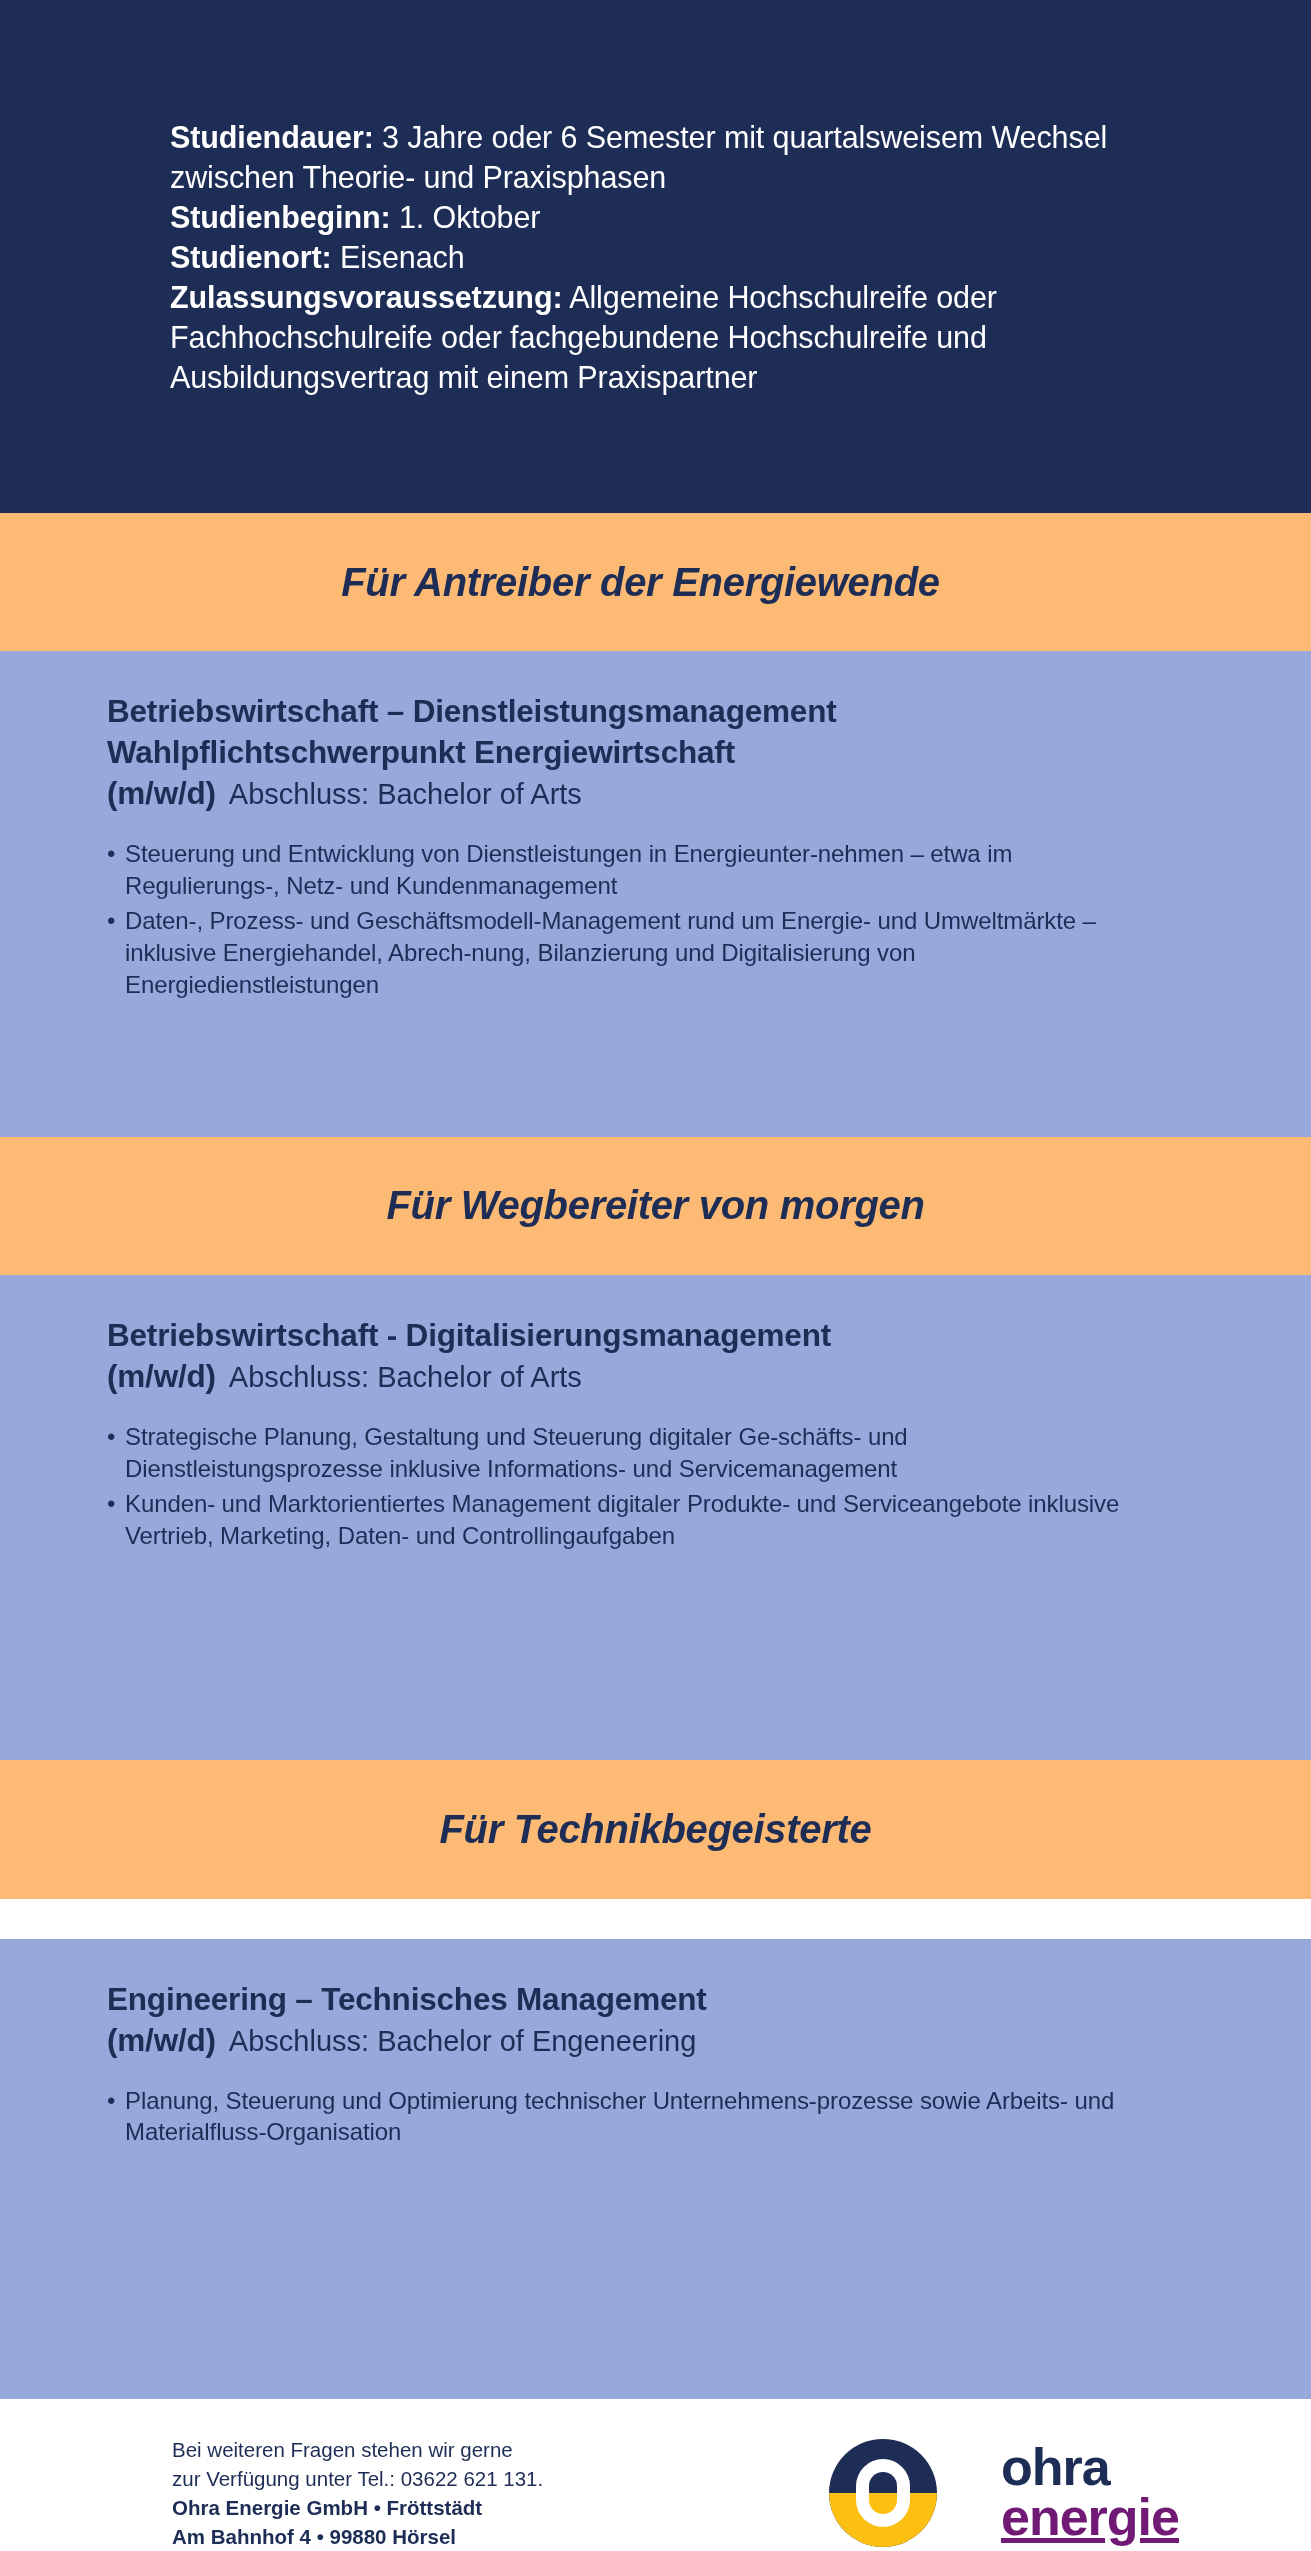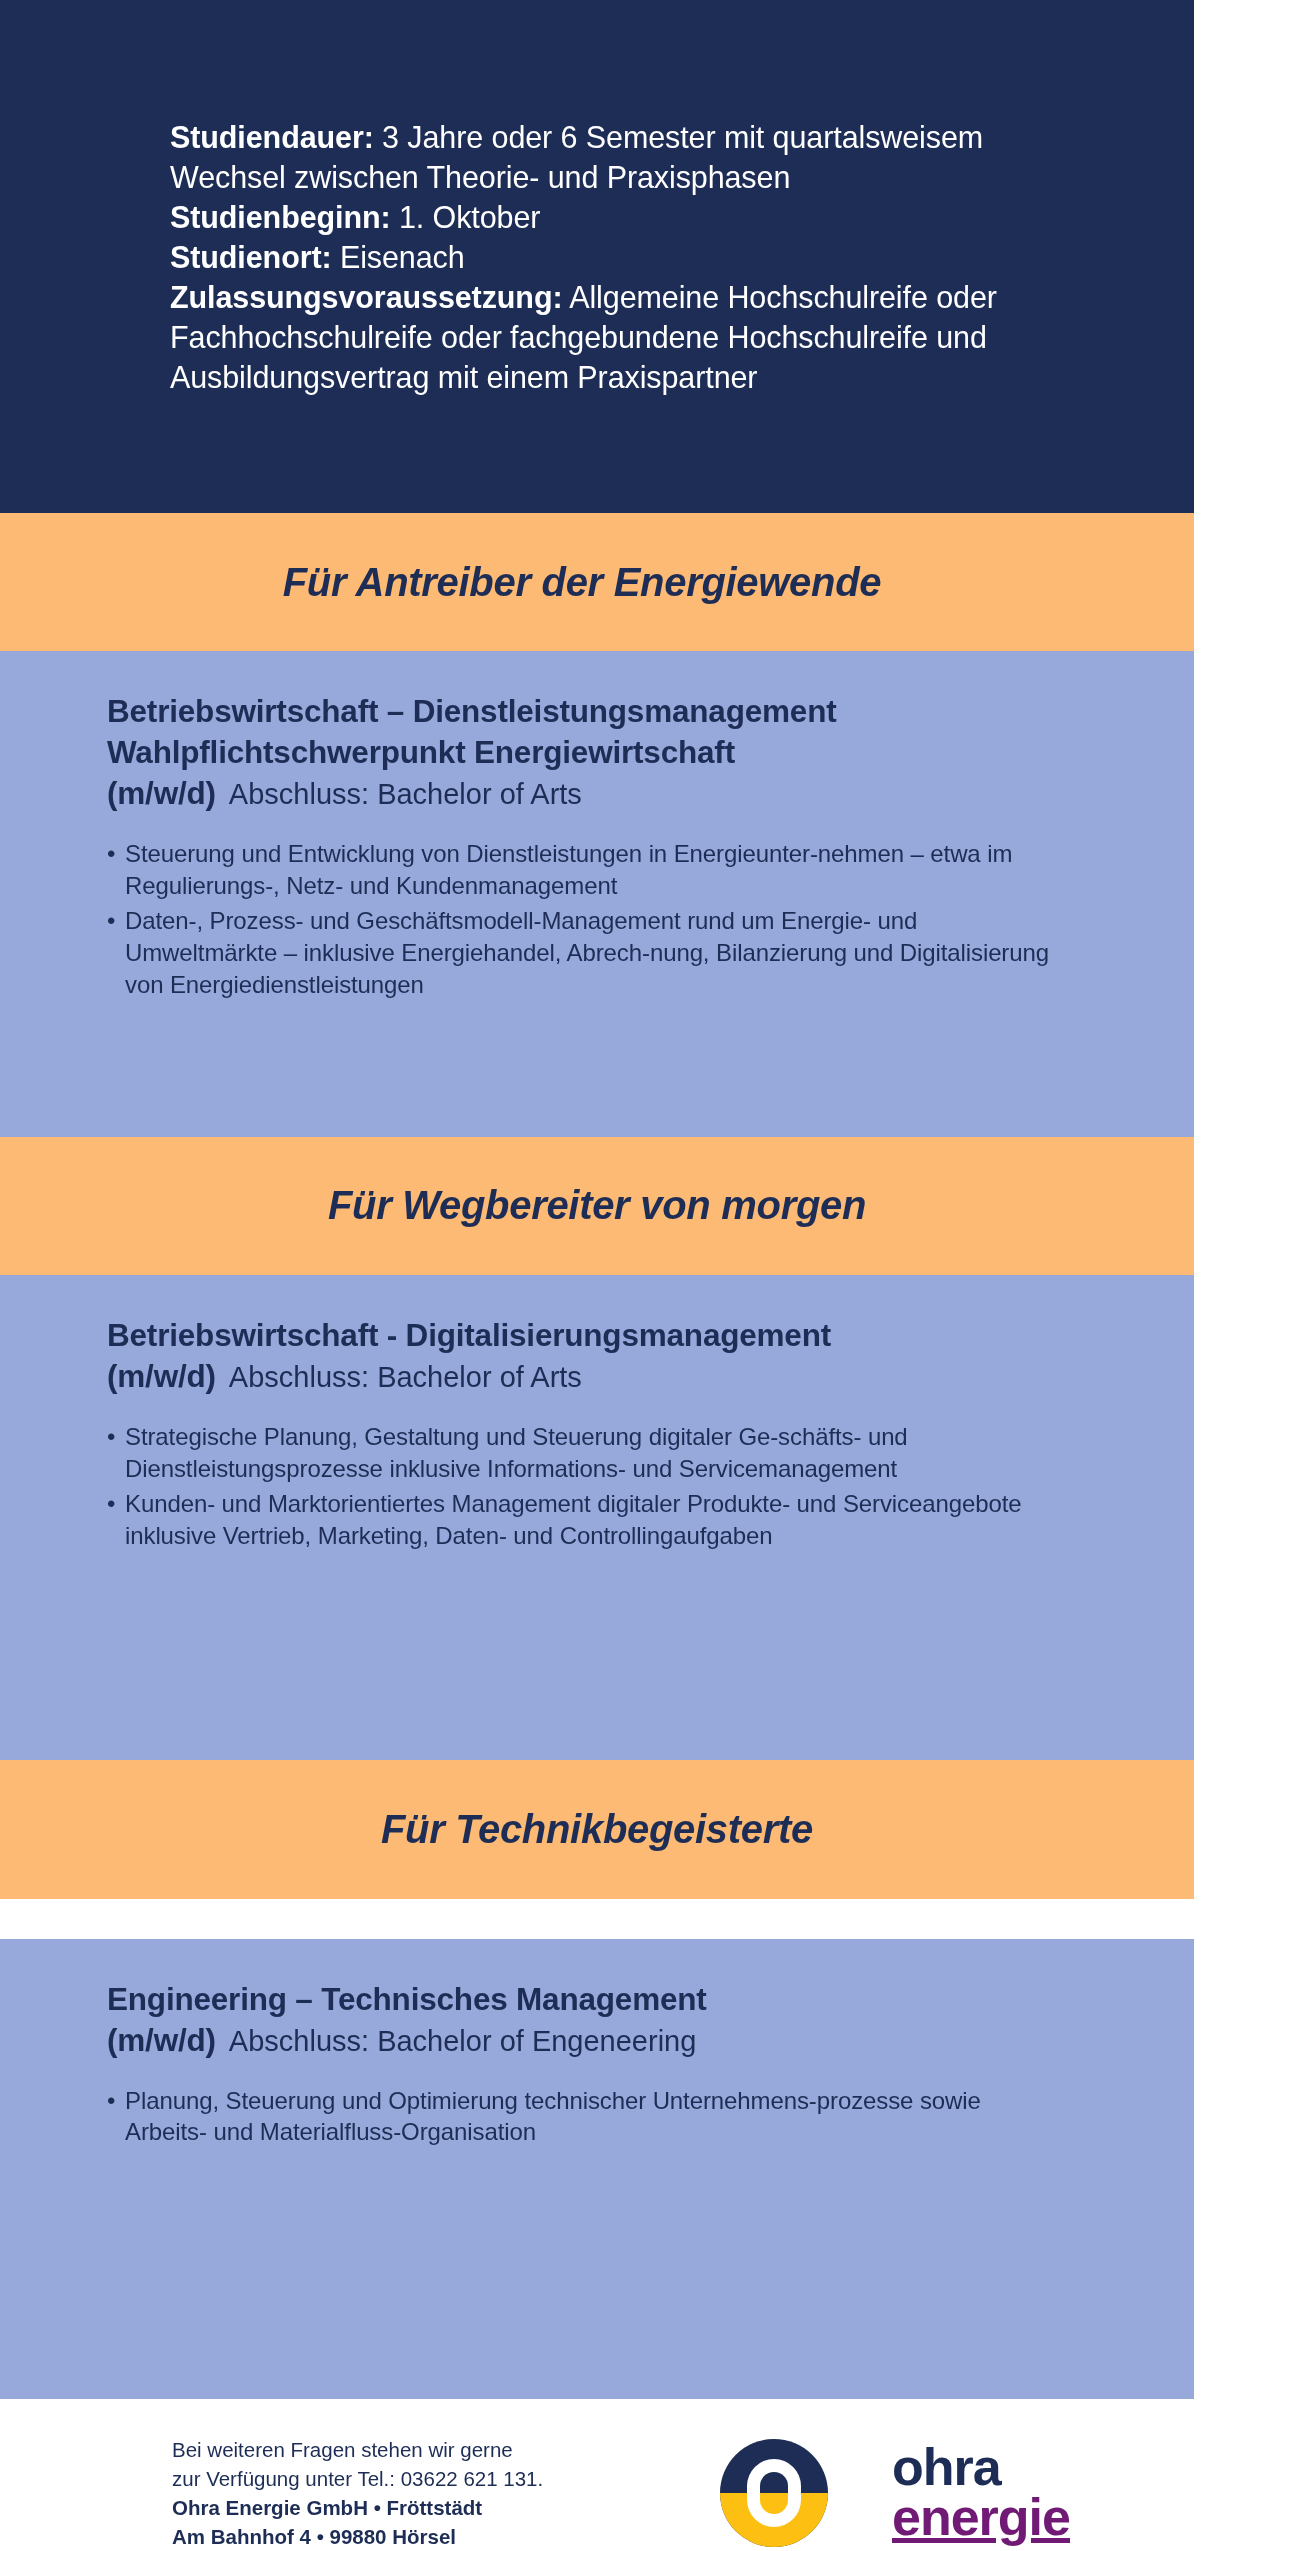--- a/index.html
+++ b/index.html
@@ -8,21 +8,21 @@
   }
   body {
     width: 1311px;
     height: 2551px;
     background: #ffffff;
     font-family: "Liberation Sans", sans-serif;
     overflow: hidden;
   }
   .page {
     position: relative;
-    width: 1194px;
+    width: 1311px;
     height: 2551px;
     background: #ffffff;
     display: flex;
     flex-direction: column;
   }
 
   
   .intro {
     background: #1d2d55;
     color: #ffffff;
@@ -126,21 +126,21 @@
   }
   .footer-text {
     color: #1d2d55;
     font-size: 20.5px;
     line-height: 1.42;
   }
   .footer-text .bold { font-weight: bold; }
 
   .logo {
     position: absolute;
-    right: 124px;
+    right: 132px;
     top: 40px;
     display: flex;
     align-items: center;
     gap: 48px;
   }
   .logo-mark {
     width: 108px;
     height: 108px;
     position: relative;
     margin-right: 16px;

